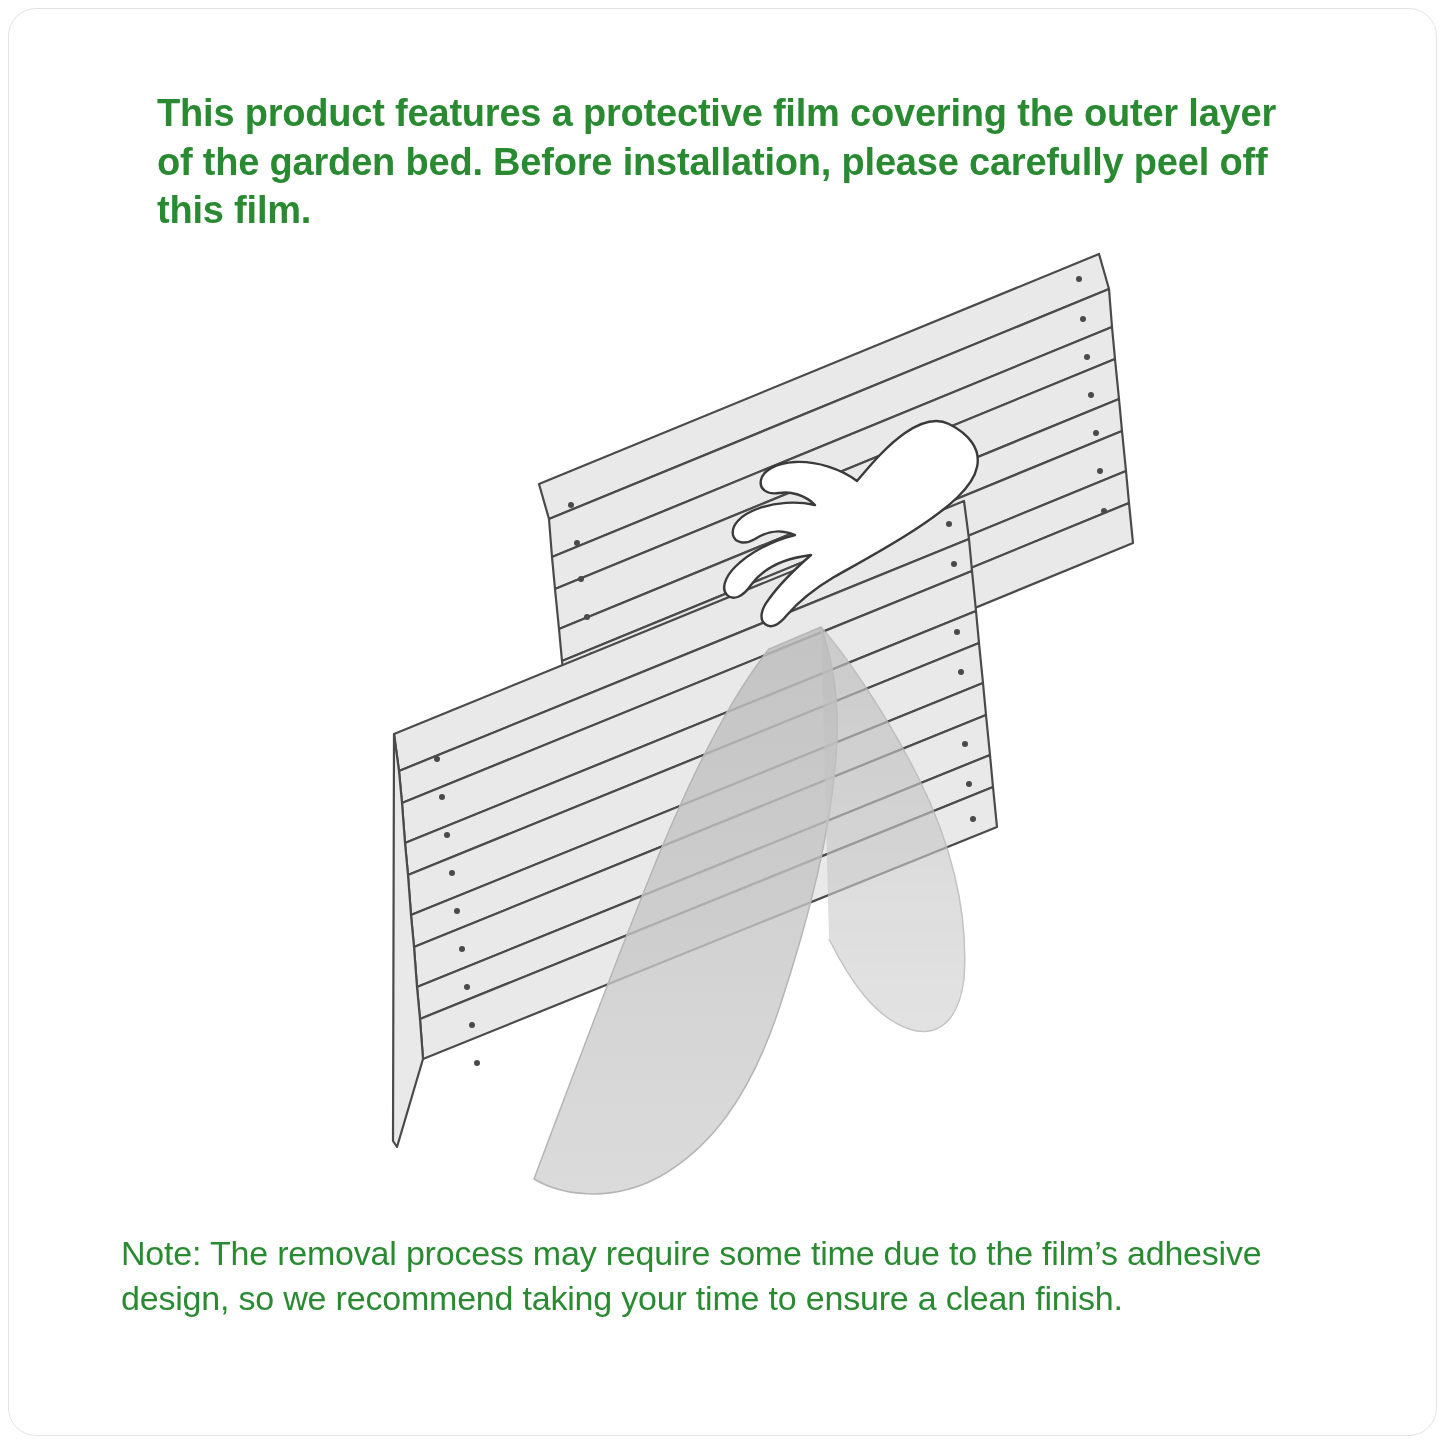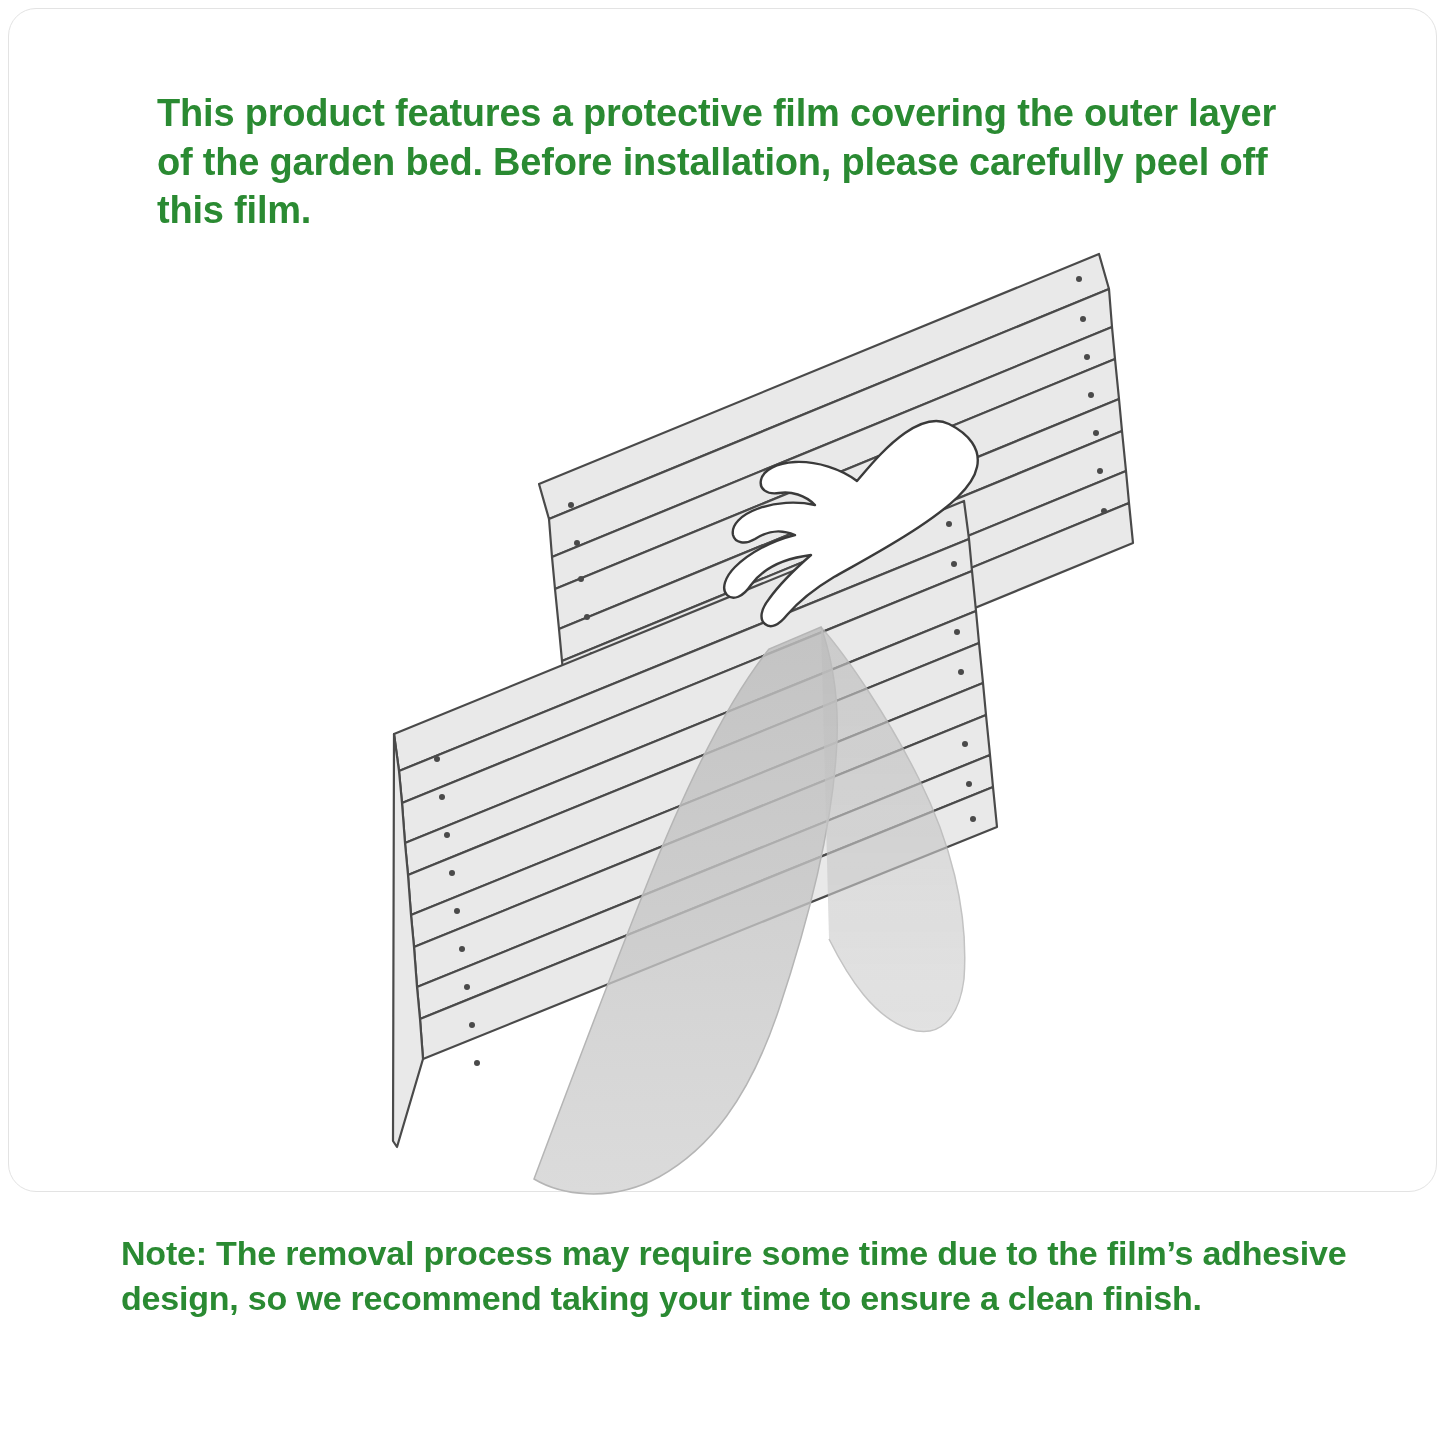--- a/index.html
+++ b/index.html
@@ -11,21 +11,21 @@
     width: 1445px;
     height: 1444px;
     font-family: "Liberation Sans", sans-serif;
     overflow: hidden;
   }
   .card {
     position: absolute;
     left: 8px;
     top: 8px;
     width: 1429px;
-    height: 1184px;
+    height: 1428px;
     background: #ffffff;
     border: 1px solid #e3e3e3;
     border-radius: 28px;
     box-sizing: border-box;
   }
   .headline {
     position: absolute;
     left: 148px;
     top: 80px;
     width: 1160px;
@@ -35,21 +35,21 @@
     line-height: 1.28;
     letter-spacing: -0.2px;
   }
   .note {
     position: absolute;
     left: 112px;
     top: 1222px;
     width: 1230px;
     color: #2a8a32;
     font-size: 34px;
-    font-weight: bold;
+    font-weight: normal;
     line-height: 1.32;
     letter-spacing: -0.2px;
   }
   .illustration {
     position: absolute;
     left: 300px;
     top: 210px;
     width: 860px;
     height: 990px;
   }

